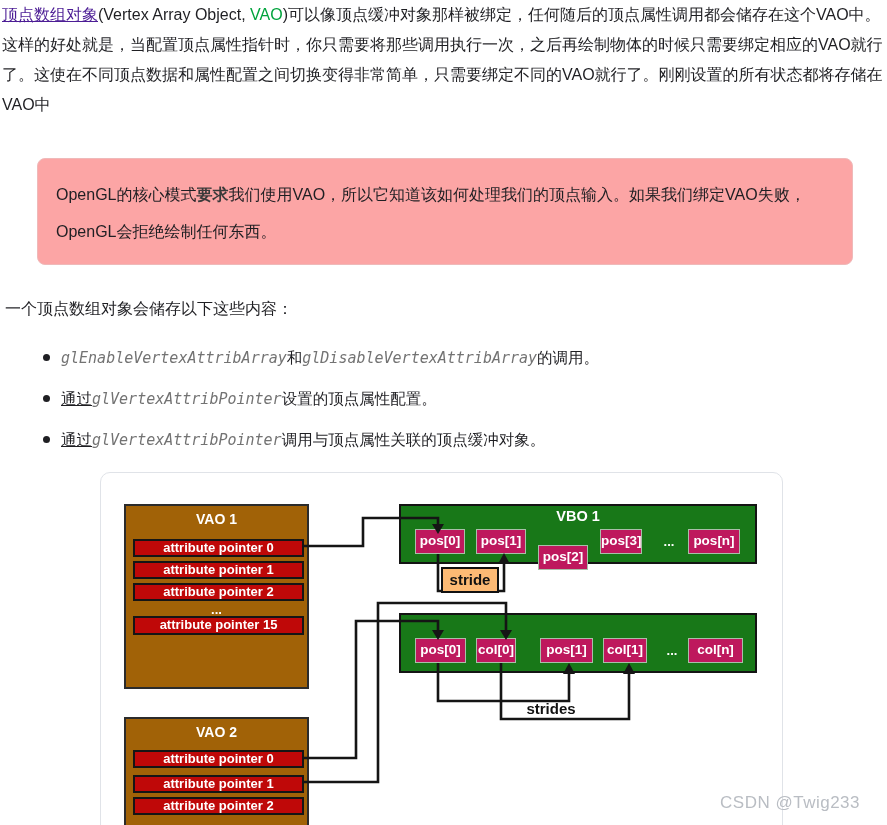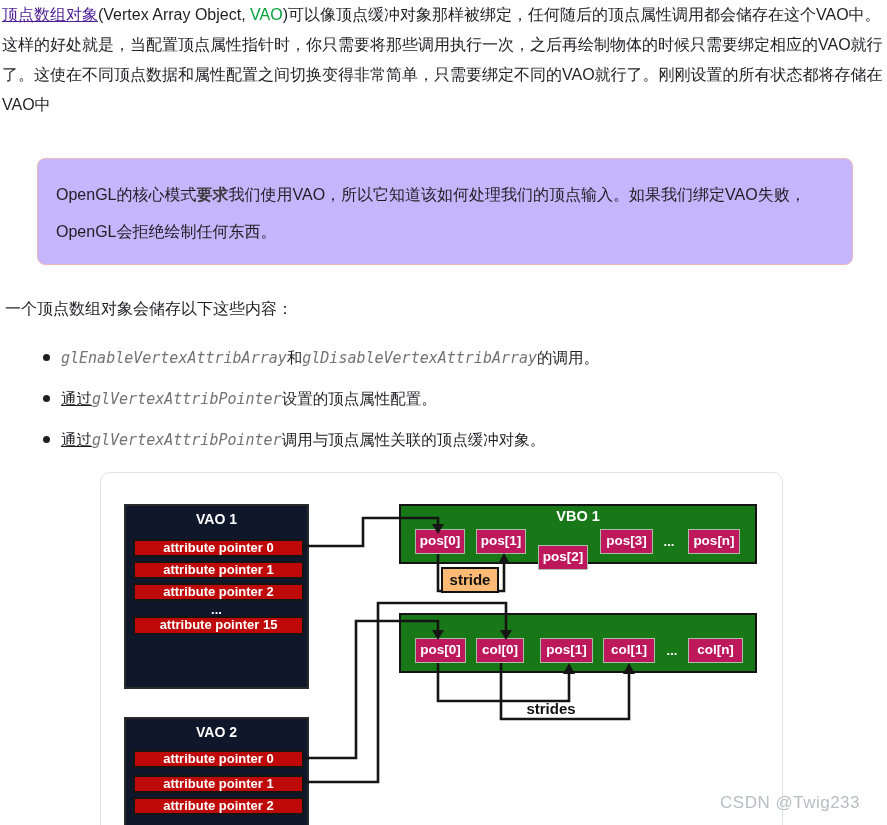--- a/index.html
+++ b/index.html
@@ -23,21 +23,21 @@
   .sg-green-link { color: #00a33c; cursor: pointer; }
   .sg-underline-link { color: #1f1f23; text-decoration: underline; cursor: pointer; }
   .sg-code {
     font-family: "DejaVu Sans Mono", "Liberation Mono", monospace;
     color: #737373; font-size: 15px; font-style: italic;
   }
 
   .callout {
     left: 37px; top: 158px; width: 816px; height: 107px;
     box-sizing: border-box;
-    background: #c4b5fd;
+    background: #fca5a5;
     border: 1px solid #efb9b9;
     border-radius: 8px;
     padding: 17px 18px;
     font-size: 16px; line-height: 37px; color: #3a3a3a;
   }
   .callout p { margin: 0; }
 
   .list-intro {
     left: 5px; top: 294px; width: 860px;
     font-size: 16px; line-height: 30px; color: #1f1f23;
@@ -67,21 +67,21 @@
     background: #ffffff;
     border: 1px solid #e0e3e8;
     border-radius: 10px;
     box-sizing: border-box;
     cursor: pointer;
   }
   .fig-inner { position: absolute; inset: 0; }
 
   .vao {
     position: absolute;
-    background: #0f172a;
+    background: #a16207;
     border: 2px solid #2b2b2b;
     box-sizing: border-box;
   }
   .vao-title {
     color: #ffffff; font-weight: bold; font-size: 14px;
     text-align: center; margin-top: 5px;
     font-family: "Liberation Sans", sans-serif;
   }
   .rcell {
     position: absolute; left: 7px; width: 171px; height: 18px;
@@ -177,30 +177,30 @@
       <div class="rcell" style="top:56px;">attribute pointer 1</div>
       <div class="rcell" style="top:78px;">attribute pointer 2</div>
       <div class="rdots" style="top:101px;">...</div>
     </div>
 
     <div class="vbo" style="left:298px; top:31px;">
       <div class="vbo-title">VBO 1</div>
       <div class="gcell" style="left:14px;  width:50px;">pos[0]</div>
       <div class="gcell" style="left:75px;  width:50px;">pos[1]</div>
       <div class="gcell" style="left:137px; width:50px;margin-top:16px;">pos[2]</div>
-      <div class="gcell" style="left:199px; width:53px;">pos[3]</div>
+      <div class="gcell" style="left:199px; width:42px;">pos[3]</div>
       <div class="gdots" style="left:254px; width:28px;">...</div>
       <div class="gcell" style="left:287px; width:52px;">pos[n]</div>
     </div>
 
     <div class="vbo" style="left:298px; top:140px;">
       <div class="gcell" style="left:14px;  width:51px;">pos[0]</div>
-      <div class="gcell" style="left:75px;  width:48px;">col[0]</div>
+      <div class="gcell" style="left:75px;  width:40px;">col[0]</div>
       <div class="gcell" style="left:139px; width:53px;">pos[1]</div>
-      <div class="gcell" style="left:202px; width:52px;">col[1]</div>
+      <div class="gcell" style="left:202px; width:44px;">col[1]</div>
       <div class="gdots" style="left:258px; width:26px;">...</div>
       <div class="gcell" style="left:287px; width:55px;">col[n]</div>
     </div>
 
     <svg class="connectors" width="683" height="370" viewBox="0 0 683 370">
       <g fill="none" stroke="#151515" stroke-width="2.6">
 
         <polyline points="202,73 262,73 262,45 337,45 337,52"></polyline>
 
         <polyline points="337,81 337,118 403,118 403,90"></polyline>

